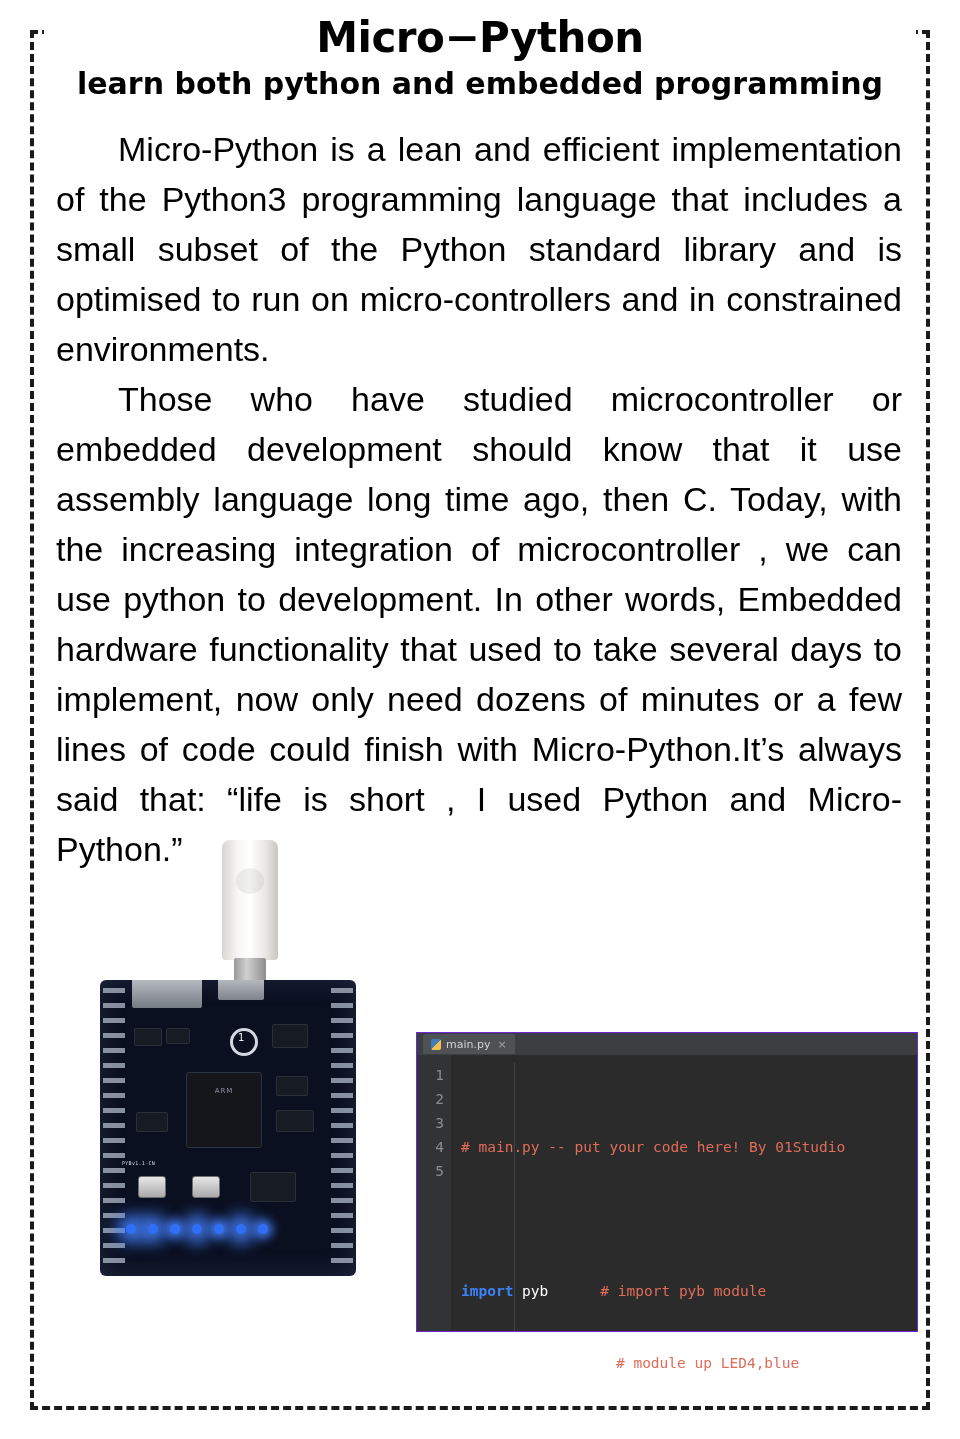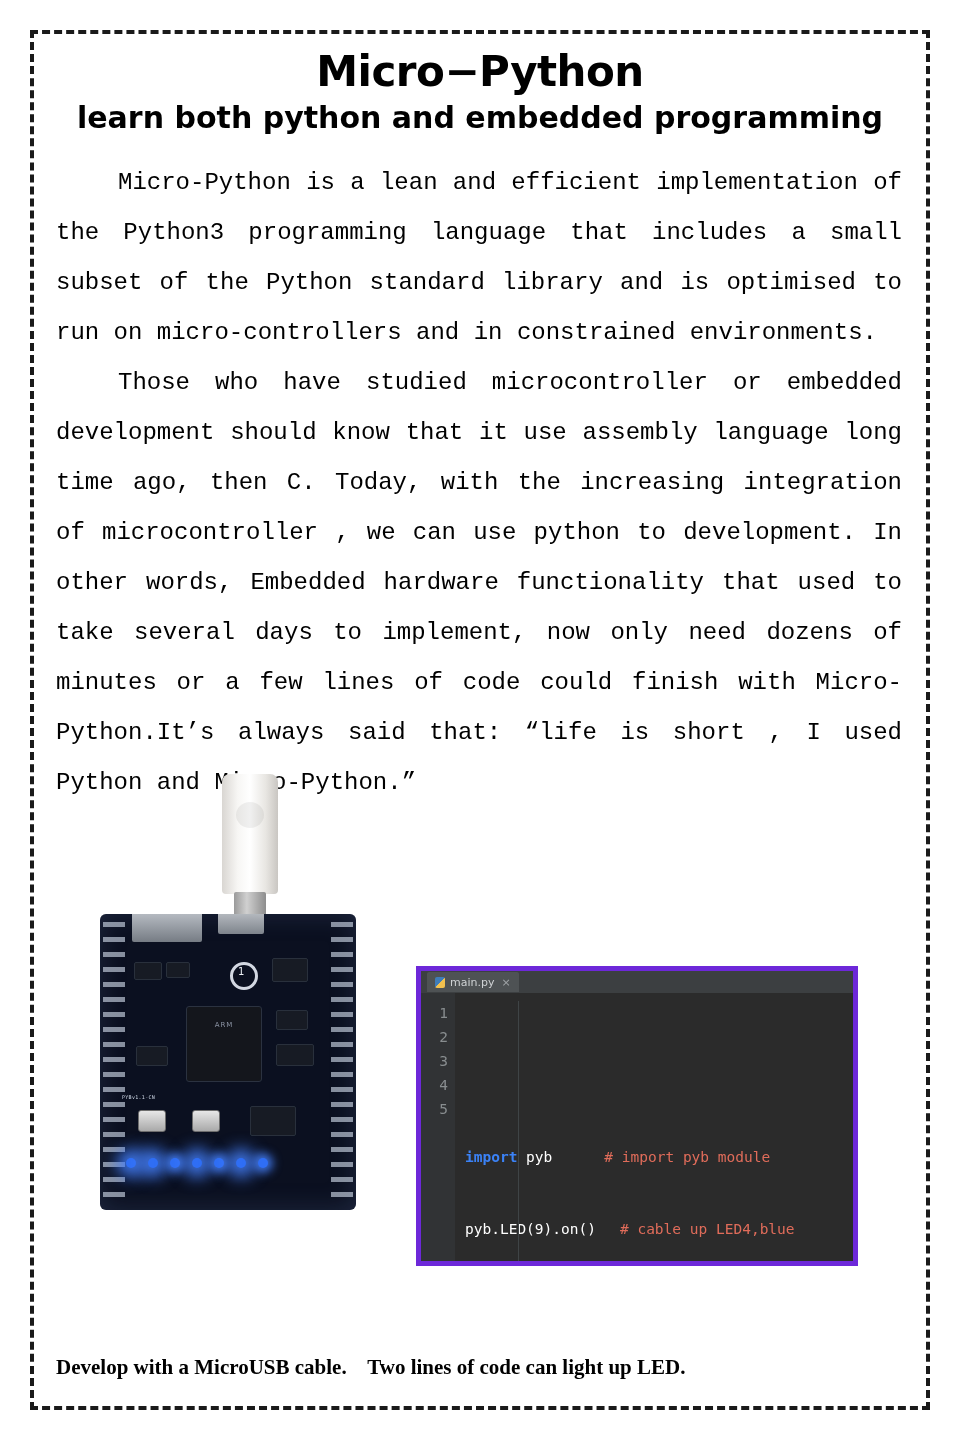--- a/index.html
+++ b/index.html
@@ -25,21 +25,21 @@
     left: 30px;
     top: 30px;
     width: 900px;
     height: 1380px;
     border: 4px dashed #1a1a1a;
     box-sizing: border-box;
   }
   .content {
     position: absolute;
     left: 44px;
-    top: 50px;
+    top: 16px;
     width: 872px;
     height: 1372px;
   }
   .title-block {
     text-align: center;
     background: #ffffff;
     position: relative;
     z-index: 2;
   }
   .main-title {
@@ -61,22 +61,22 @@
     font-size: 30px;
     line-height: 1.2;
     margin: 4px 0 0 0;
     display: inline-block;
     background: #ffffff;
     padding-left: 10px;
     padding-right: 10px;
   }
   .body-text {
     margin-top: 22px;
-    font-family: Liberation Mono, monospace;
-    font-size: 24px;
+    font-family: Liberation Sans, sans-serif;
+    font-size: 34px;
     line-height: 50px;
     text-align: justify;
     text-justify: inter-word;
     padding: 0 14px 0 12px;
   }
   .body-text p {
     margin: 0;
     text-indent: 62px;
   }
   .figures {
@@ -237,24 +237,24 @@
     left: 5px; top: 1px;
     color: #eef1f6;
     font-family: "DejaVu Sans", sans-serif;
     font-size: 10px;
   }
   
   .editor {
     position: absolute;
     left: 372px;
     top: 140px;
-    width: 442px;
+    width: 502px;
     height: 300px;
     background: #2b2b2b;
-    border: 5px solid #6d28d9;
+    border: 1px solid #6d28d9;
     box-sizing: border-box;
   }
   .editor-tabbar {
     height: 22px;
     background: #3c3f41;
     display: flex;
     align-items: center;
     padding-left: 6px;
   }
   .editor-tab {
@@ -398,26 +398,26 @@
         <div class="editor-body">
           <div class="gutter">
             <div>1</div>
             <div>2</div>
             <div>3</div>
             <div>4</div>
             <div>5</div>
           </div>
           <div class="code-area">
             <div class="caret-col"></div>
+            <div><span class="c-comment-red"># main.py -- put your code here! By 01Studio</span></div>
             <div>&nbsp;</div>
             <div><span class="c-kw">import</span><span class="c-plain"> pyb</span><span class="c-comment-red" style="margin-left:52px;"># import pyb module</span></div>
-            <div><span class="c-plain">pyb.LED(9).on()</span><span class="c-comment-red" style="margin-left:24px;"># cable up LED4,blue</span></div>
+            <div><span class="c-plain">pyb.LED(9).on()</span><span class="c-comment-red" style="margin-left:24px;"># module up LED4,blue</span></div>
             <div>&nbsp;</div>
           </div>
         </div>
       </div>
 
     </div>
 
-    <div class="caption"><span>Develop with a MicroUSB cable.</span>    <span>Two lines of code can light up LED.</span></div>
 
   </div>
 </div>
 
 </body></html>

